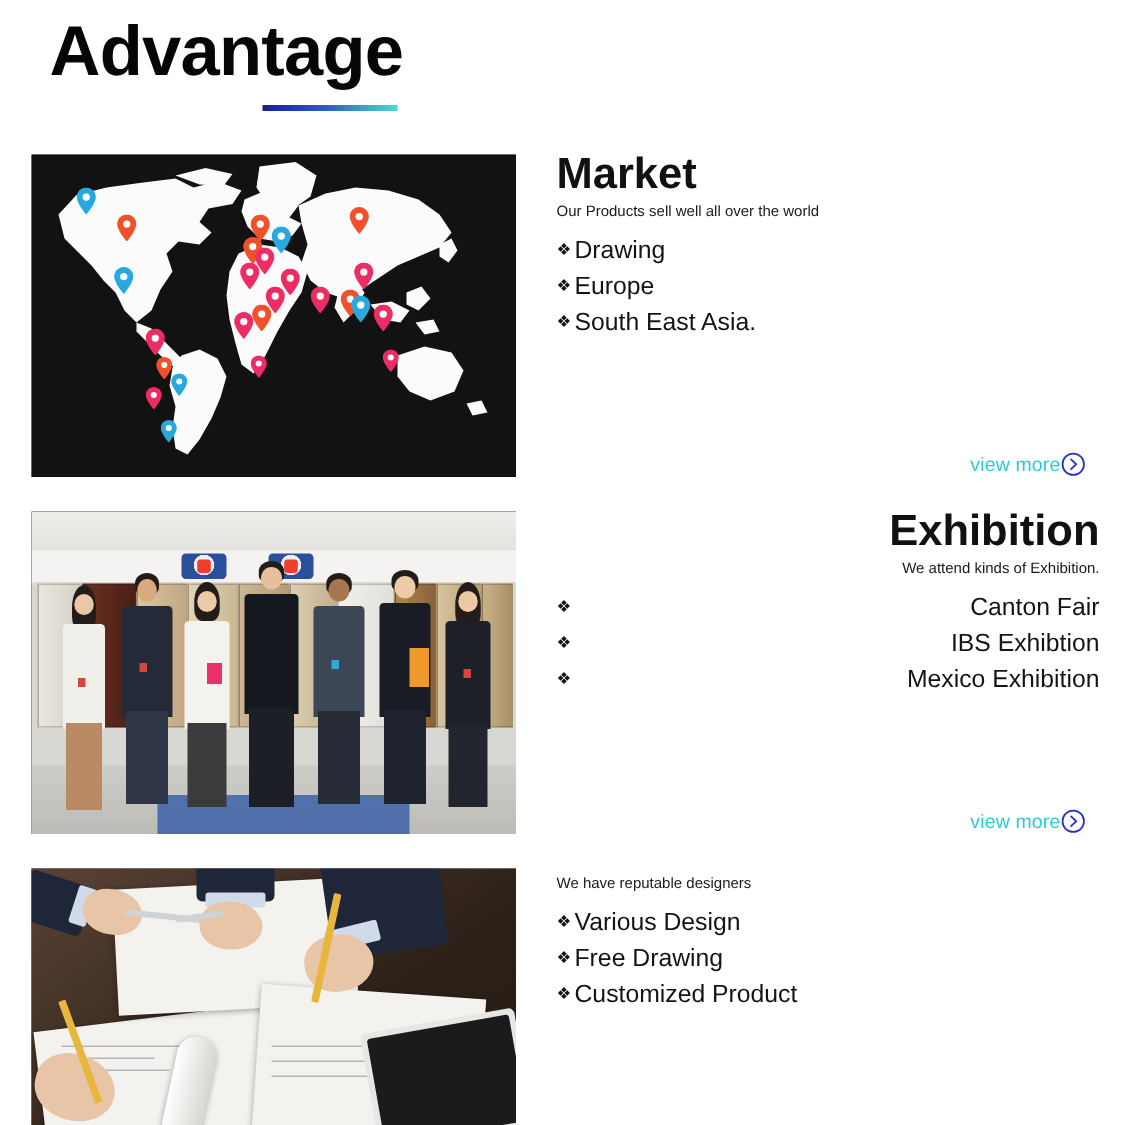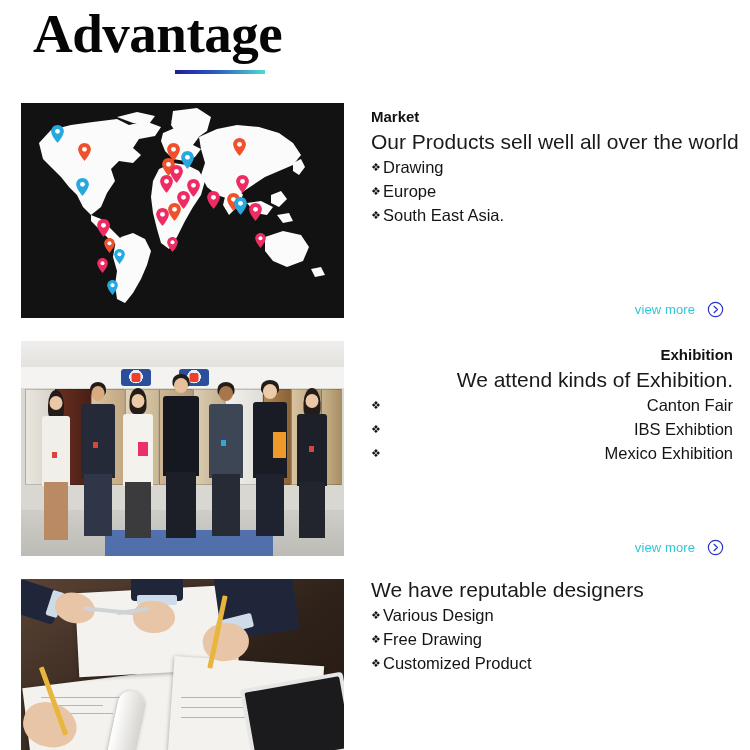--- a/index.html
+++ b/index.html
@@ -16,28 +16,27 @@
     background: #fff;
   }
 
   
   .page-header {
     position: absolute;
     left: 33px; top: 6px;
     width: 700px; height: 80px;
   }
   .page-title {
-    font-size: 55px;
+    font-size: 47px;
     font-weight: bold;
     letter-spacing: -0.5px;
     color: #060606;
     line-height: 56px;
     margin: 0;
     white-space: nowrap;
-    font-family: Liberation Serif, serif;
   }
   .title-rule {
     position: absolute;
     left: 142px; top: 64px;
     width: 90px; height: 4px;
     background: linear-gradient(to right, #1f1f8e 0%, #2432b4 18%, #2f5fc0 48%, #3fa8c4 78%, #4fd8d8 100%);
   }
 
   
   .section {
@@ -59,29 +58,29 @@
   #section-design .thumb { height: 171px; }
 
   .thumb-inner { position: absolute; inset: 0; }
 
   .section-body {
     position: absolute;
     left: 371px; top: 0;
     width: 362px;
   }
   .section-heading {
-    font-size: 15px;
+    font-size: 29px;
     font-weight: bold;
     color: #111111;
     line-height: 27px;
     margin: 0 0 1px 0;
     white-space: nowrap;
   }
   .section-sub {
-    font-size: 21px;
+    font-size: 10px;
     color: #1a1a1a;
     line-height: 22px;
     margin: 0;
     white-space: nowrap;
   }
   .bullets { list-style: none; margin: 2px 0 0 0; padding: 0; }
   .bullets li {
     font-size: 16.5px;
     color: #141414;
     line-height: 24px;
@@ -96,21 +95,21 @@
     line-height: 24px;
     color: #141414;
   }
 
   
   .view-more {
     position: absolute;
     right: 26px;
     display: flex;
     align-items: center;
-    gap: 12px;
+    gap: 0;
     text-decoration: none;
     cursor: pointer;
   }
   #vm-market     { top: 198px; }
   #vm-exhibition { top: 198px; }
   .view-more .vm-label {
     font-size: 13px;
     color: #2ec9d6;
     line-height: 14px;
     letter-spacing: 0.1px;

